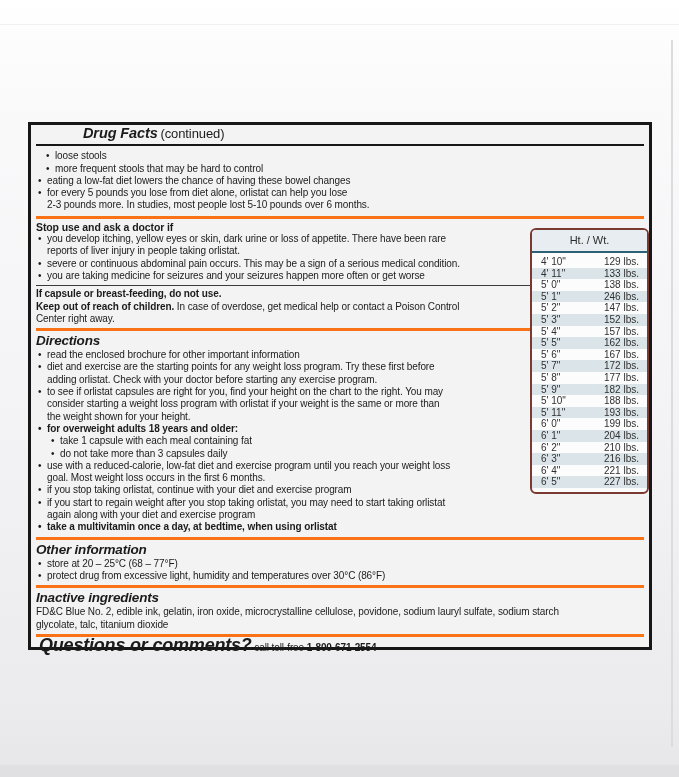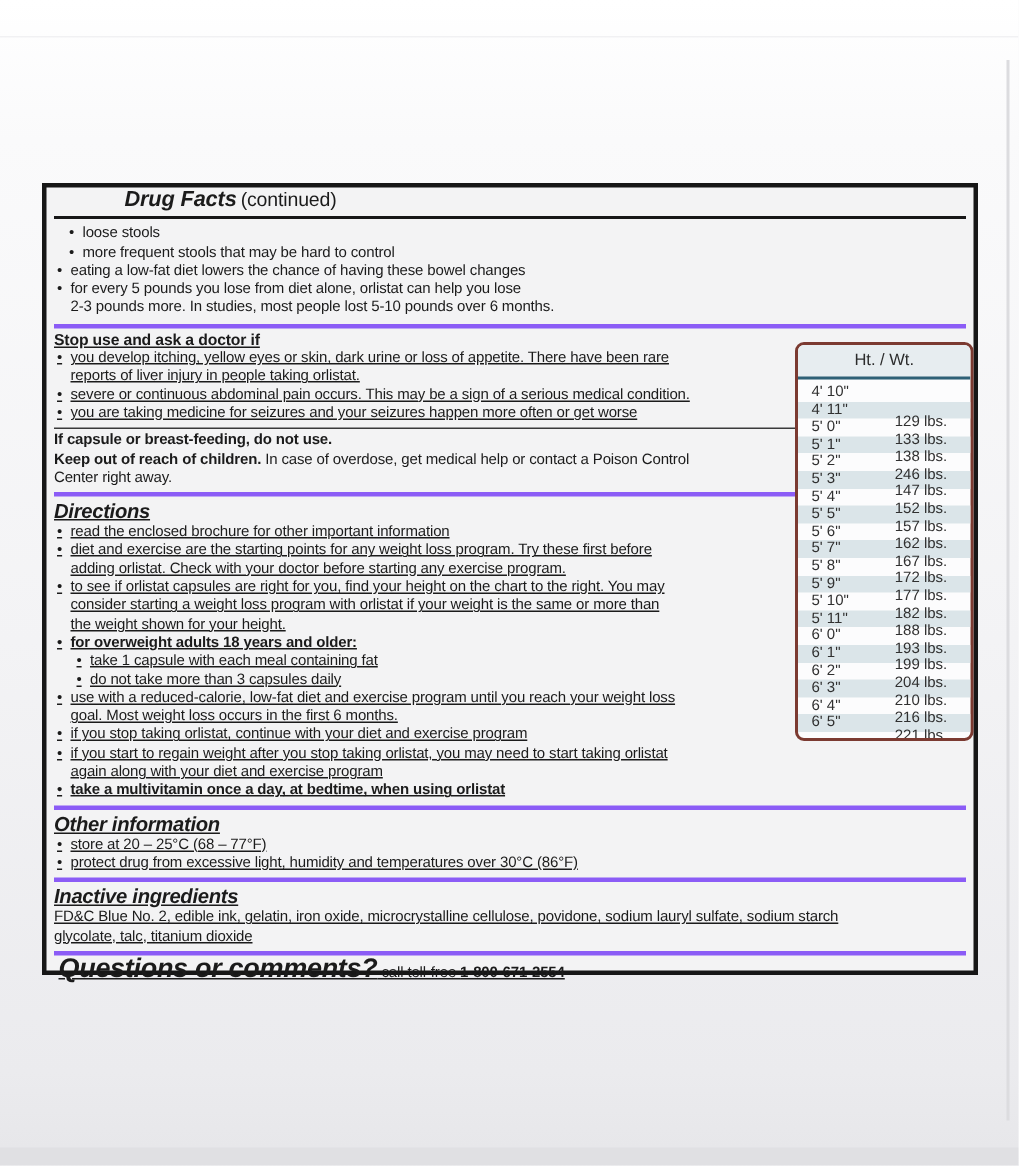--- a/index.html
+++ b/index.html
@@ -17,21 +17,21 @@
     position:absolute;left:28px;top:122px;width:624px;height:528px;
     border:3px solid #171717;background:#f3f3f4;box-sizing:border-box;
   }
   .inner{padding:0 5px;font-size:10px;line-height:12.3px;letter-spacing:-0.1px;}
 
   .df-heading{padding:2px 3px 3px;border-bottom:2px solid #171717;}
   .df-title{font-size:14.5px;font-weight:bold;font-style:italic;margin-left:44px;}
   .df-cont{font-size:13px;}
 
   .sec{padding:2px 0 3px;}
-  .sec-rule-thick{border-top:3px solid #8b5cf6;text-decoration:underline;}
+  .sec-rule-thick{border-top:3px solid #f97316;}
   .sec-rule-thin{border-top:1px solid #3a3a3a;}
   .wrapR{padding-right:126px;}
 
   .sec-head-bold{font-weight:bold;font-size:10.5px;}
   .sec-head-italic{font-size:13.5px;font-weight:bold;font-style:italic;line-height:16px;letter-spacing:-0.2px;}
 
   .b-row{display:flex;}
   .b-row .dot{flex:none;width:9px;text-align:left;padding-left:2px;}
   .b-row .txt{flex:1;white-space:pre;}
   .b-row.ind1{padding-left:8px;}
@@ -51,21 +51,21 @@
     box-sizing:border-box;overflow:hidden;z-index:2;
   }
   .htwt-header{
     height:21px;line-height:21px;text-align:center;font-size:11px;color:#2c2c2c;
     background:#e7edf0;border-bottom:2.5px solid #2e6076;letter-spacing:0;
   }
   .htwt-body{padding:3px 0 2px;}
   .htwt-row{display:flex;height:11.6px;line-height:11.6px;font-size:10px;color:#303030;}
   .htwt-row:nth-child(even){background:#dbe5e9;}
   .htwt-row .ht{flex:none;width:48px;padding-left:9px;white-space:pre;}
-  .htwt-row .wt{flex:1;text-align:center;padding-right:8px;white-space:pre;margin-top:20px;}
+  .htwt-row .wt{flex:1;text-align:right;padding-right:8px;white-space:pre;}
 </style>
 </head>
 <body>
 
 <div class="edge-top"></div>
 <div class="edge-right"></div>
 <div class="edge-bottom"></div>
 
 <div class="label-box">
   <div class="inner">

